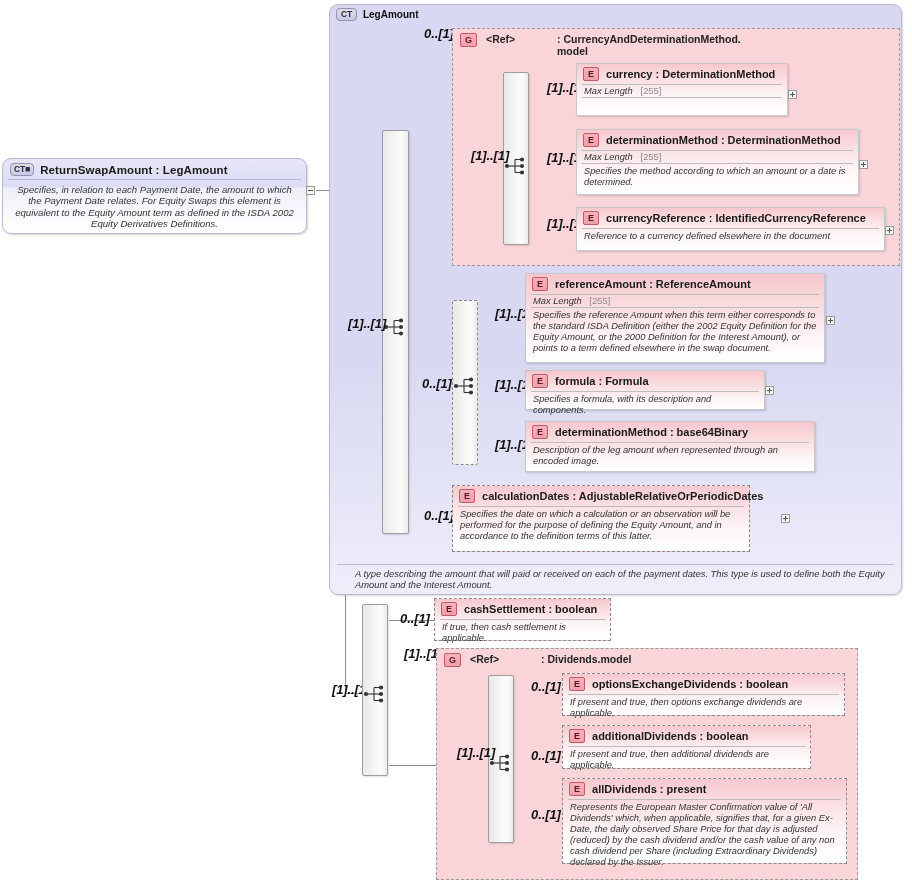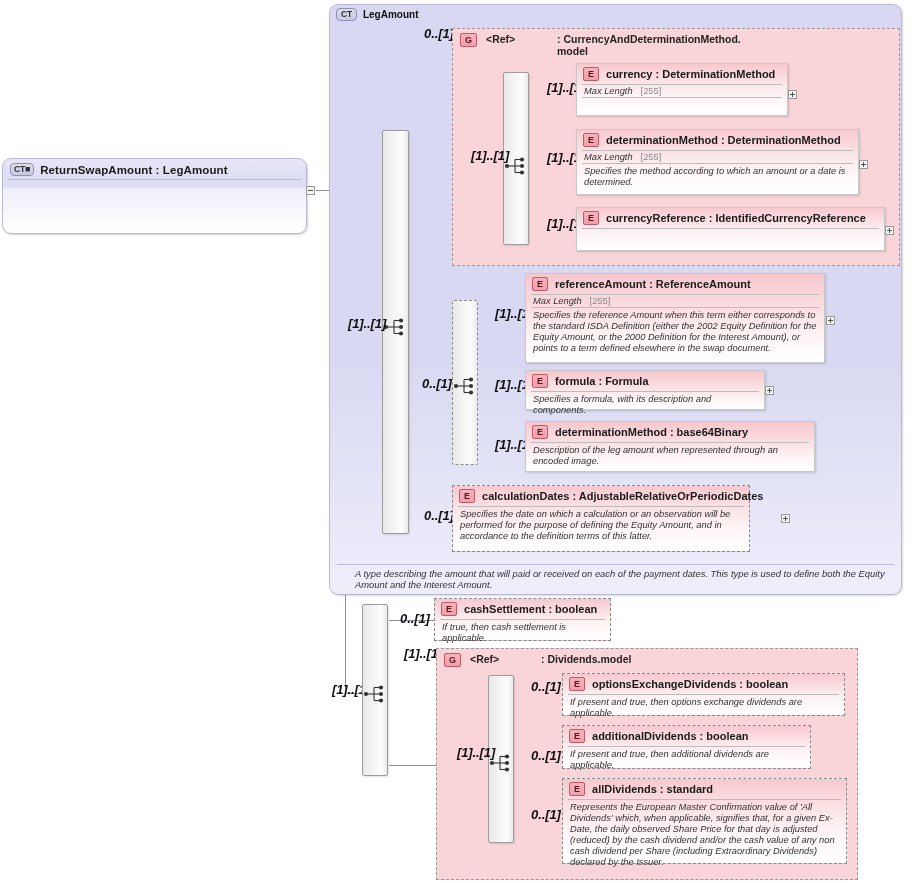--- a/index.html
+++ b/index.html
@@ -147,20 +147,21 @@
 <div class="abs ln lnh" style="left:515px;top:693px;width:48px;"></div>
 <div class="abs ln lnh" style="left:515px;top:762px;width:48px;"></div>
 <div class="abs ln lnh" style="left:515px;top:816px;width:48px;"></div>
 
 <div class="abs rootbox">
   <div class="hdr">
     <span class="ct-ico"><span>CT</span><span class="plus">■</span></span>
     <span class="ttl">ReturnSwapAmount : LegAmount</span>
   </div>
   <div class="rule"></div>
+  <div class="doc">Specifies, in relation to each Payment Date, the amount to which the Payment Date relates. For Equity Swaps this element is equivalent to the Equity Amount term as defined in the ISDA 2002 Equity Derivatives Definitions.</div>
 </div>
 <div class="abs pm" style="left:306px;top:186px;"></div>
 
 <div class="abs ctbox">
   <div class="cthdr">
     <span class="ct-ico" style="padding:0 4px;"><span>CT</span></span>
     <span class="ctname">LegAmount</span>
   </div>
   <div class="ctrule"></div>
   <div class="ctdoc">A type describing the amount that will paid or received on each of the payment dates. This type is used to define both the Equity Amount and the Interest Amount.</div>
@@ -238,20 +239,21 @@
 </div>
 <div class="abs pm plus" style="left:859px;top:160px;"></div>
 
 <div class="abs card" style="left:547px;top:216px;">[1]..[1]</div>
 <div class="abs el" style="left:576px;top:207px;width:309px;height:44px;">
   <div class="ehdr">
     <span class="e-ico">E</span>
     <span class="ename">currencyReference : IdentifiedCurrencyReference</span>
   </div>
   <div class="erule"></div>
+  <div class="edoc">Reference to a currency defined elsewhere in the document</div>
 </div>
 <div class="abs pm plus" style="left:885px;top:226px;"></div>
 
 <div class="abs card" style="left:422px;top:376px;">0..[1]</div>
 <div class="abs seqbar dashed" style="left:452px;top:300px;width:26px;height:165px;">
   <svg class="abs seqglyph" style="left:0px;top:74px;" viewBox="0 0 26 22">
     <circle cx="3" cy="11" r="2.1" fill="#333"></circle>
     <line x1="5" y1="11" x2="11" y2="11" stroke="#333" stroke-width="1.1"></line>
     <line x1="11" y1="4.5" x2="11" y2="17.5" stroke="#333" stroke-width="1.1"></line>
     <line x1="11" y1="4.5" x2="16" y2="4.5" stroke="#333" stroke-width="1.1"></line>
@@ -377,17 +379,17 @@
     <span class="ename">additionalDividends : boolean</span>
   </div>
   <div class="erule"></div>
   <div class="edoc">If present and true, then additional dividends are applicable.</div>
 </div>
 
 <div class="abs card" style="left:531px;top:807px;">0..[1]</div>
 <div class="abs el dashed" style="left:562px;top:778px;width:285px;height:86px;">
   <div class="ehdr">
     <span class="e-ico">E</span>
-    <span class="ename">allDividends : standard</span>
+    <span class="ename">allDividends : present</span>
   </div>
   <div class="erule"></div>
   <div class="edoc">Represents the European Master Confirmation value of 'All Dividends' which, when applicable, signifies that, for a given Ex-Date, the daily observed Share Price for that day is adjusted (reduced) by the cash dividend and/or the cash value of any non cash dividend per Share (including Extraordinary Dividends) declared by the Issuer.</div>
 </div>
 
 </body></html>

